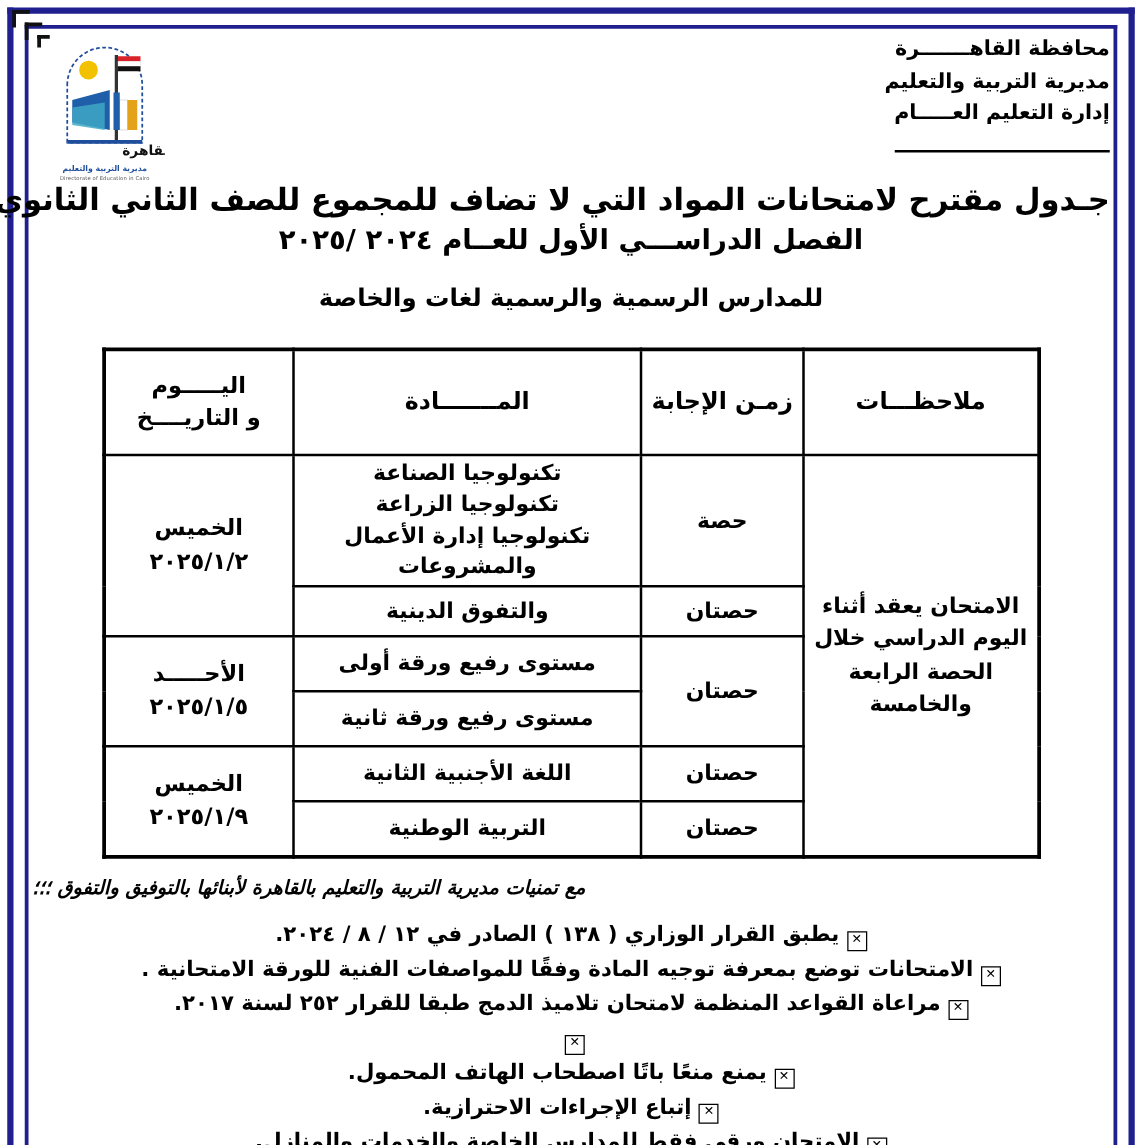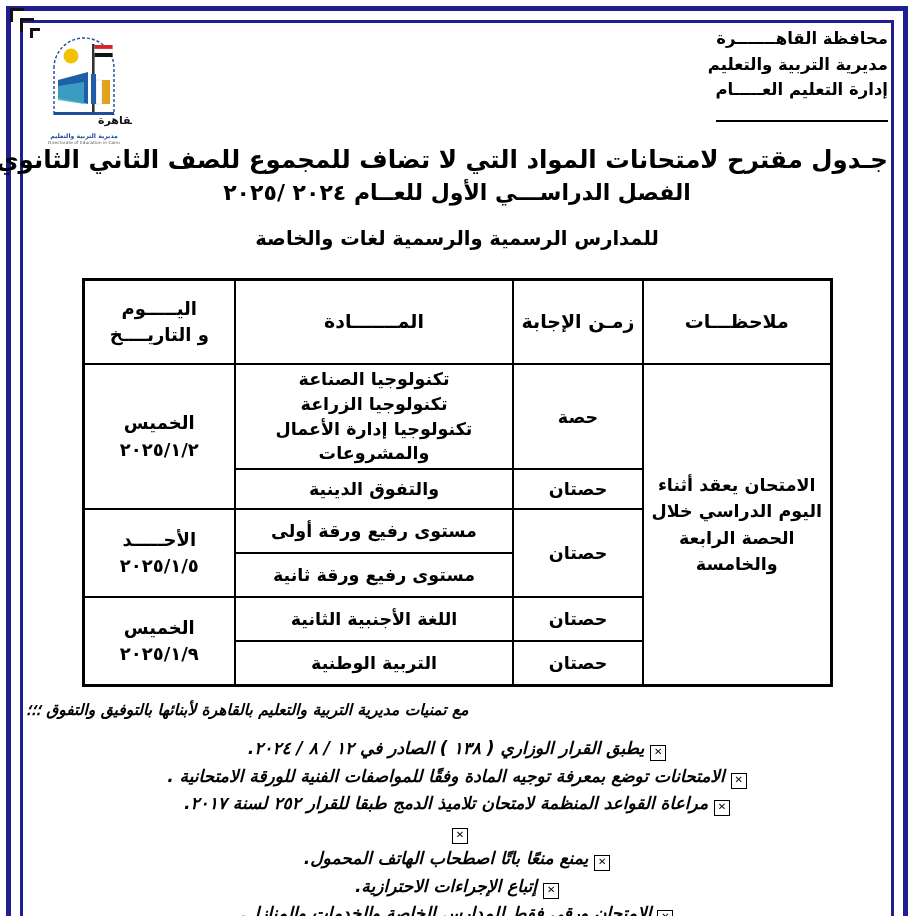--- a/index.html
+++ b/index.html
@@ -99,21 +99,20 @@
   }
 
   
   .notes{
     margin-top:16px;padding:0;list-style:none;
     text-align:center;
   }
   .notes li{
     font-weight:bold;font-size:17px;color:#000;line-height:1.62;
     white-space:nowrap;
-    font-style:italic;
   }
   .bullet{
     display:inline-block;width:14px;height:14px;
     border:1.6px solid #000;position:relative;
     margin-left:6px;vertical-align:-1px;
     font-size:11px;line-height:12px;text-align:center;
     font-family:"DejaVu Sans",sans-serif;
   }
   .bullet:before{content:"✕";font-size:10px;line-height:11px;display:block;}
 </style>

